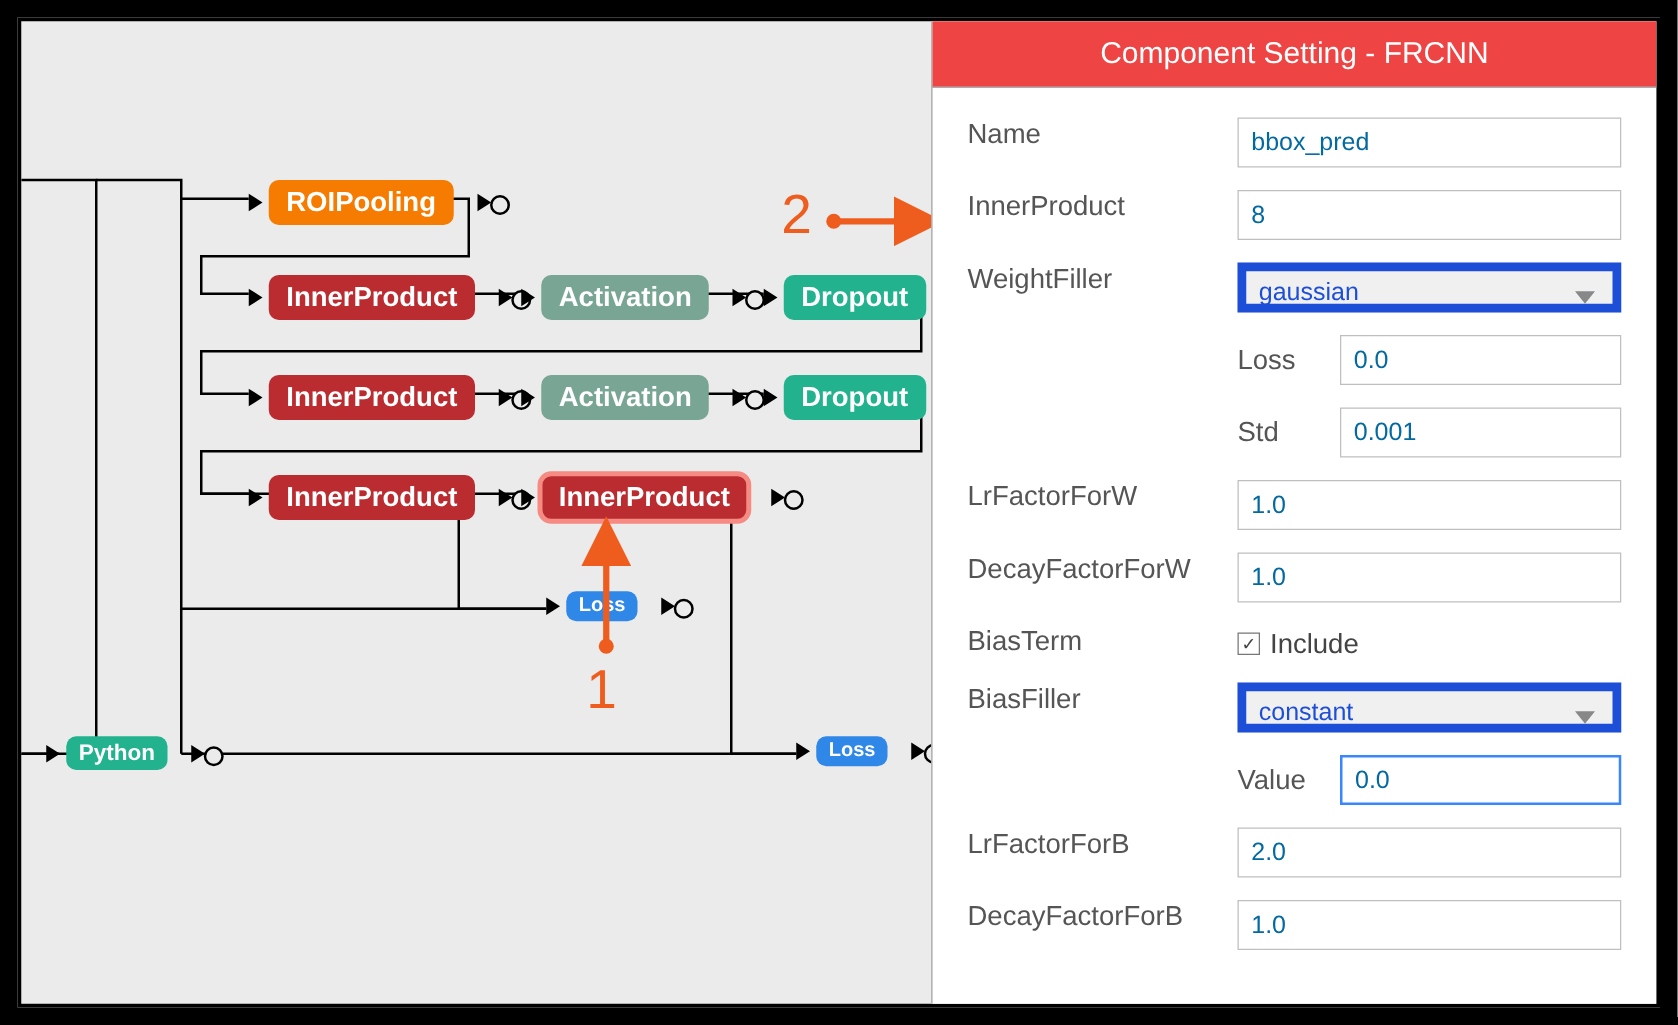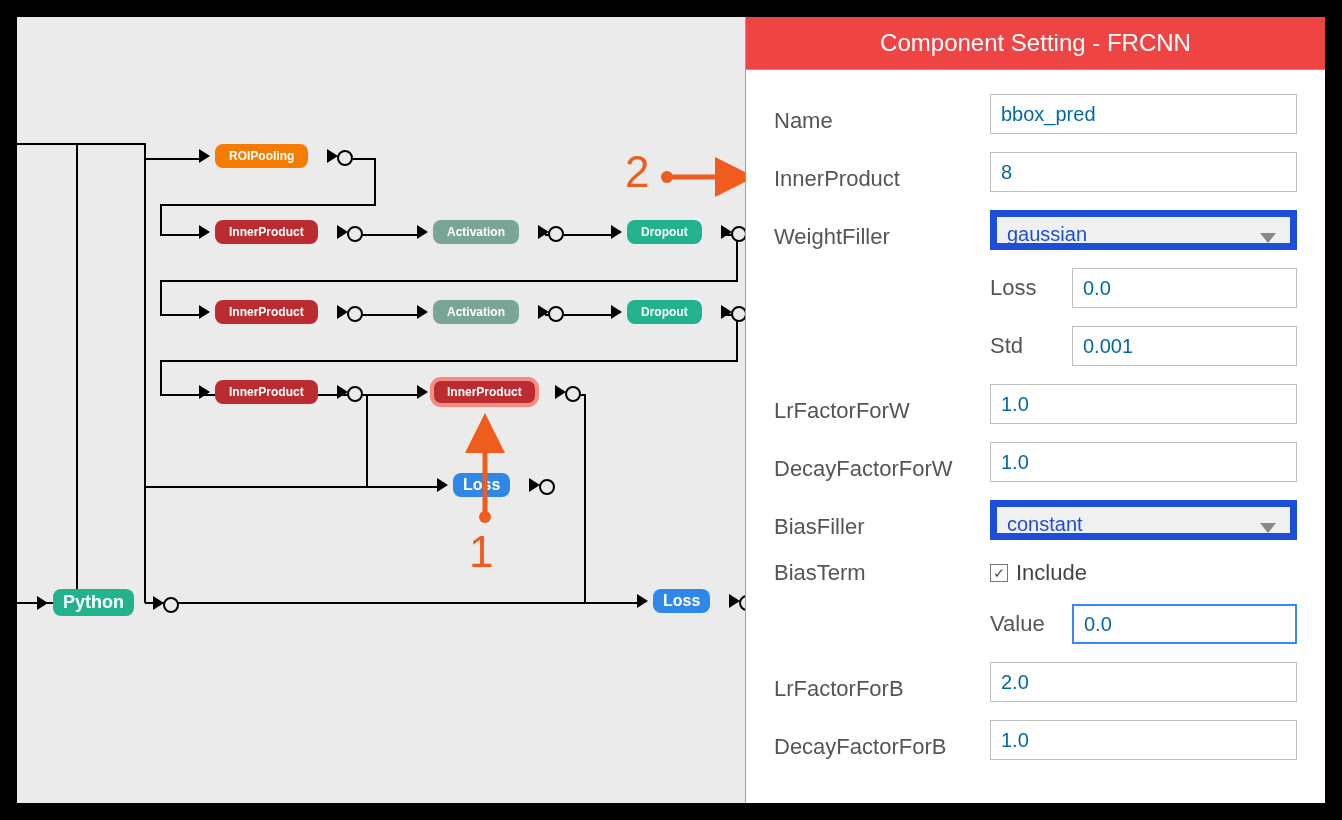--- a/index.html
+++ b/index.html
@@ -31,21 +31,21 @@
   .wire {
     stroke: #000;
     stroke-width: 2;
     fill: none;
   }
   .node {
     position: absolute;
     display: inline-flex;
     align-items: center;
     color: #fff;
-    font-size: 12px;
+    font-size: 22px;
     font-weight: 700;
     border-radius: 8px;
     padding: 5px 14px;
     white-space: nowrap;
   }
   .node.orange { background: #f57c00; }
   .node.red    { background: #bb2c31; }
   .node.red.selected { outline: 4px solid #f58b82; outline-offset: -1px; background:#bb2c31; }
   .node.green  { background: #79a694; }
   .node.teal   { background: #22b38e; }
@@ -105,21 +105,21 @@
   .panel-body {
     padding: 24px 28px 20px 28px;
     display: flex;
     flex-direction: column;
     gap: 18px;
     font-size: 22px;
     color: #555;
   }
   .row {
     display: flex;
-    align-items: flex-end;
+    align-items: flex-start;
     gap: 16px;
   }
   .row .label { width: 200px; flex: none; }
   .row .control { flex: 1; }
   .subrow {
     display: flex;
     align-items: center;
     gap: 16px;
     margin-left: 216px;
   }
@@ -342,38 +342,38 @@
         <div class="label">LrFactorForW</div>
         <div class="control"><input type="text" value="1.0" style=""></div>
       </div>
 
       <div class="row">
         <div class="label">DecayFactorForW</div>
         <div class="control"><input type="text" value="1.0" style=""></div>
       </div>
 
       <div class="row">
-        <div class="label">BiasFiller</div>
-        <div class="control">
-          <div class="select">
-            <span>constant</span>
-          </div>
-        </div>
-      </div>
-
-      <div class="row">
         <div class="label">BiasTerm</div>
         <div class="control">
           <label class="checkbox">
             <span class="box">✓</span>
             <span>Include</span>
           </label>
         </div>
       </div>
 
+      <div class="row">
+        <div class="label">BiasFiller</div>
+        <div class="control">
+          <div class="select">
+            <span>constant</span>
+          </div>
+        </div>
+      </div>
+
       <div class="subrow">
         <div class="sublabel">Value</div>
         <div class="control"><input type="text" class="focused" value="0.0" style=""></div>
       </div>
 
       <div class="row">
         <div class="label">LrFactorForB</div>
         <div class="control"><input type="text" value="2.0" style=""></div>
       </div>
 

